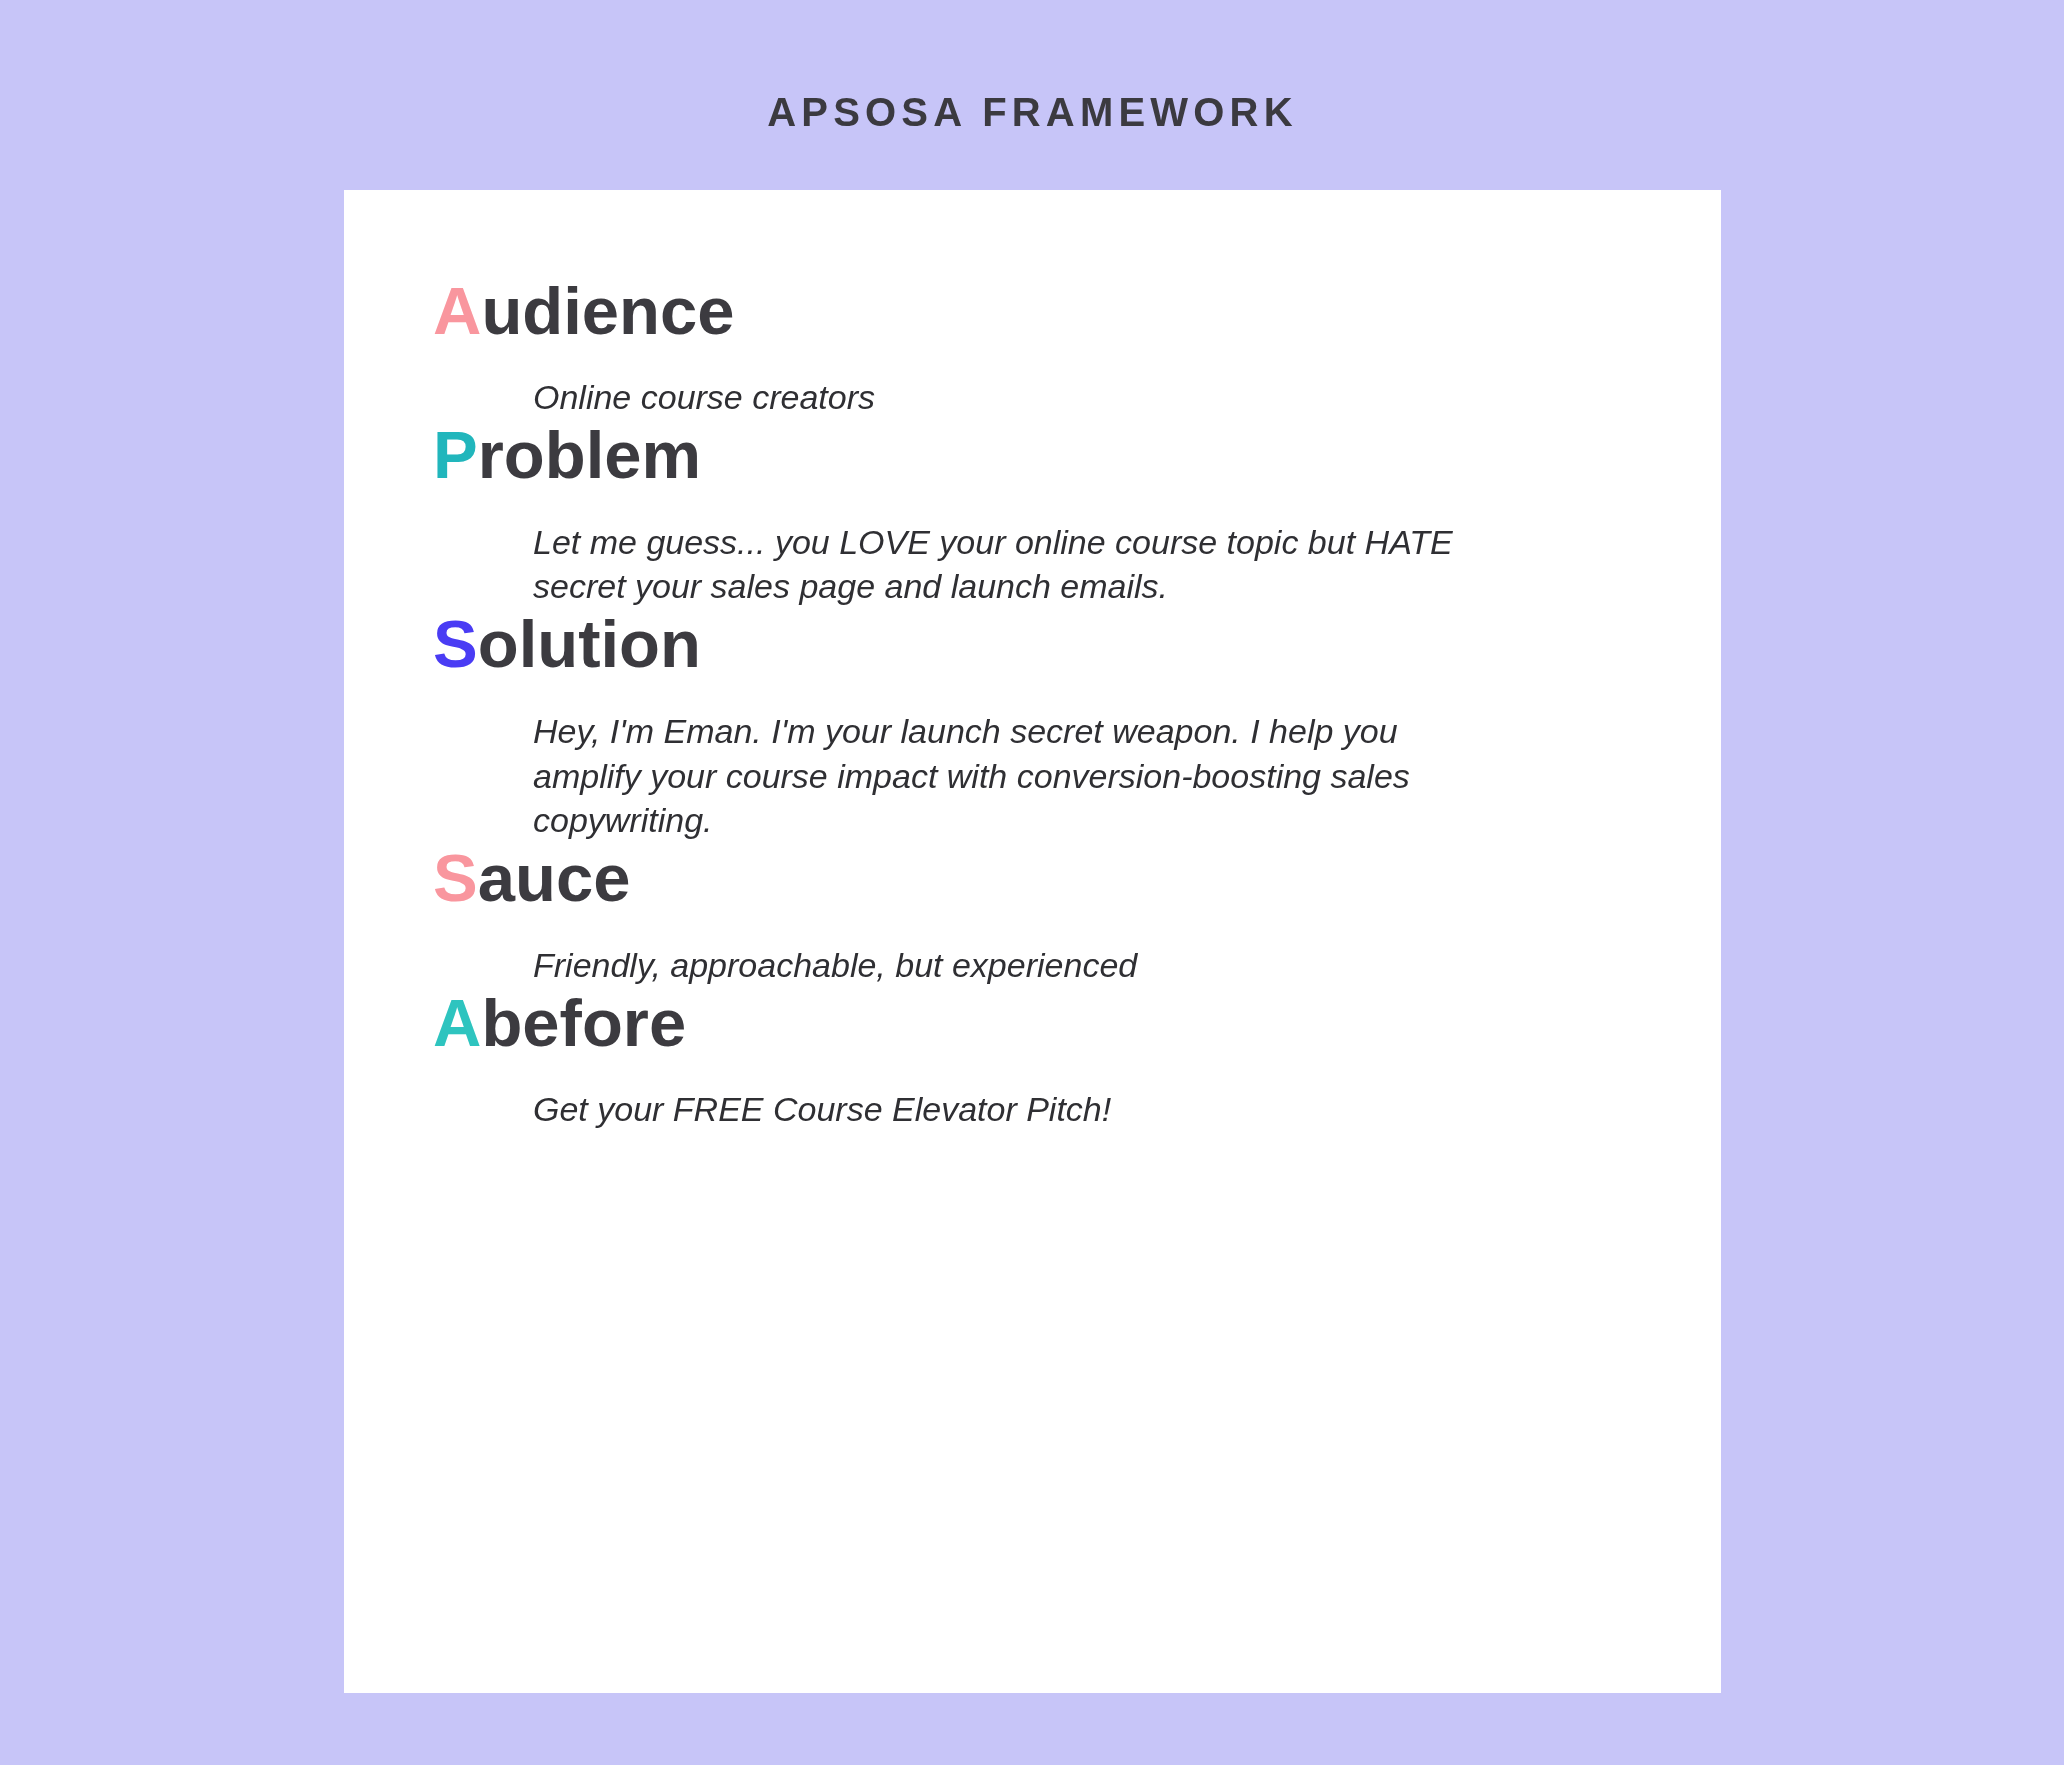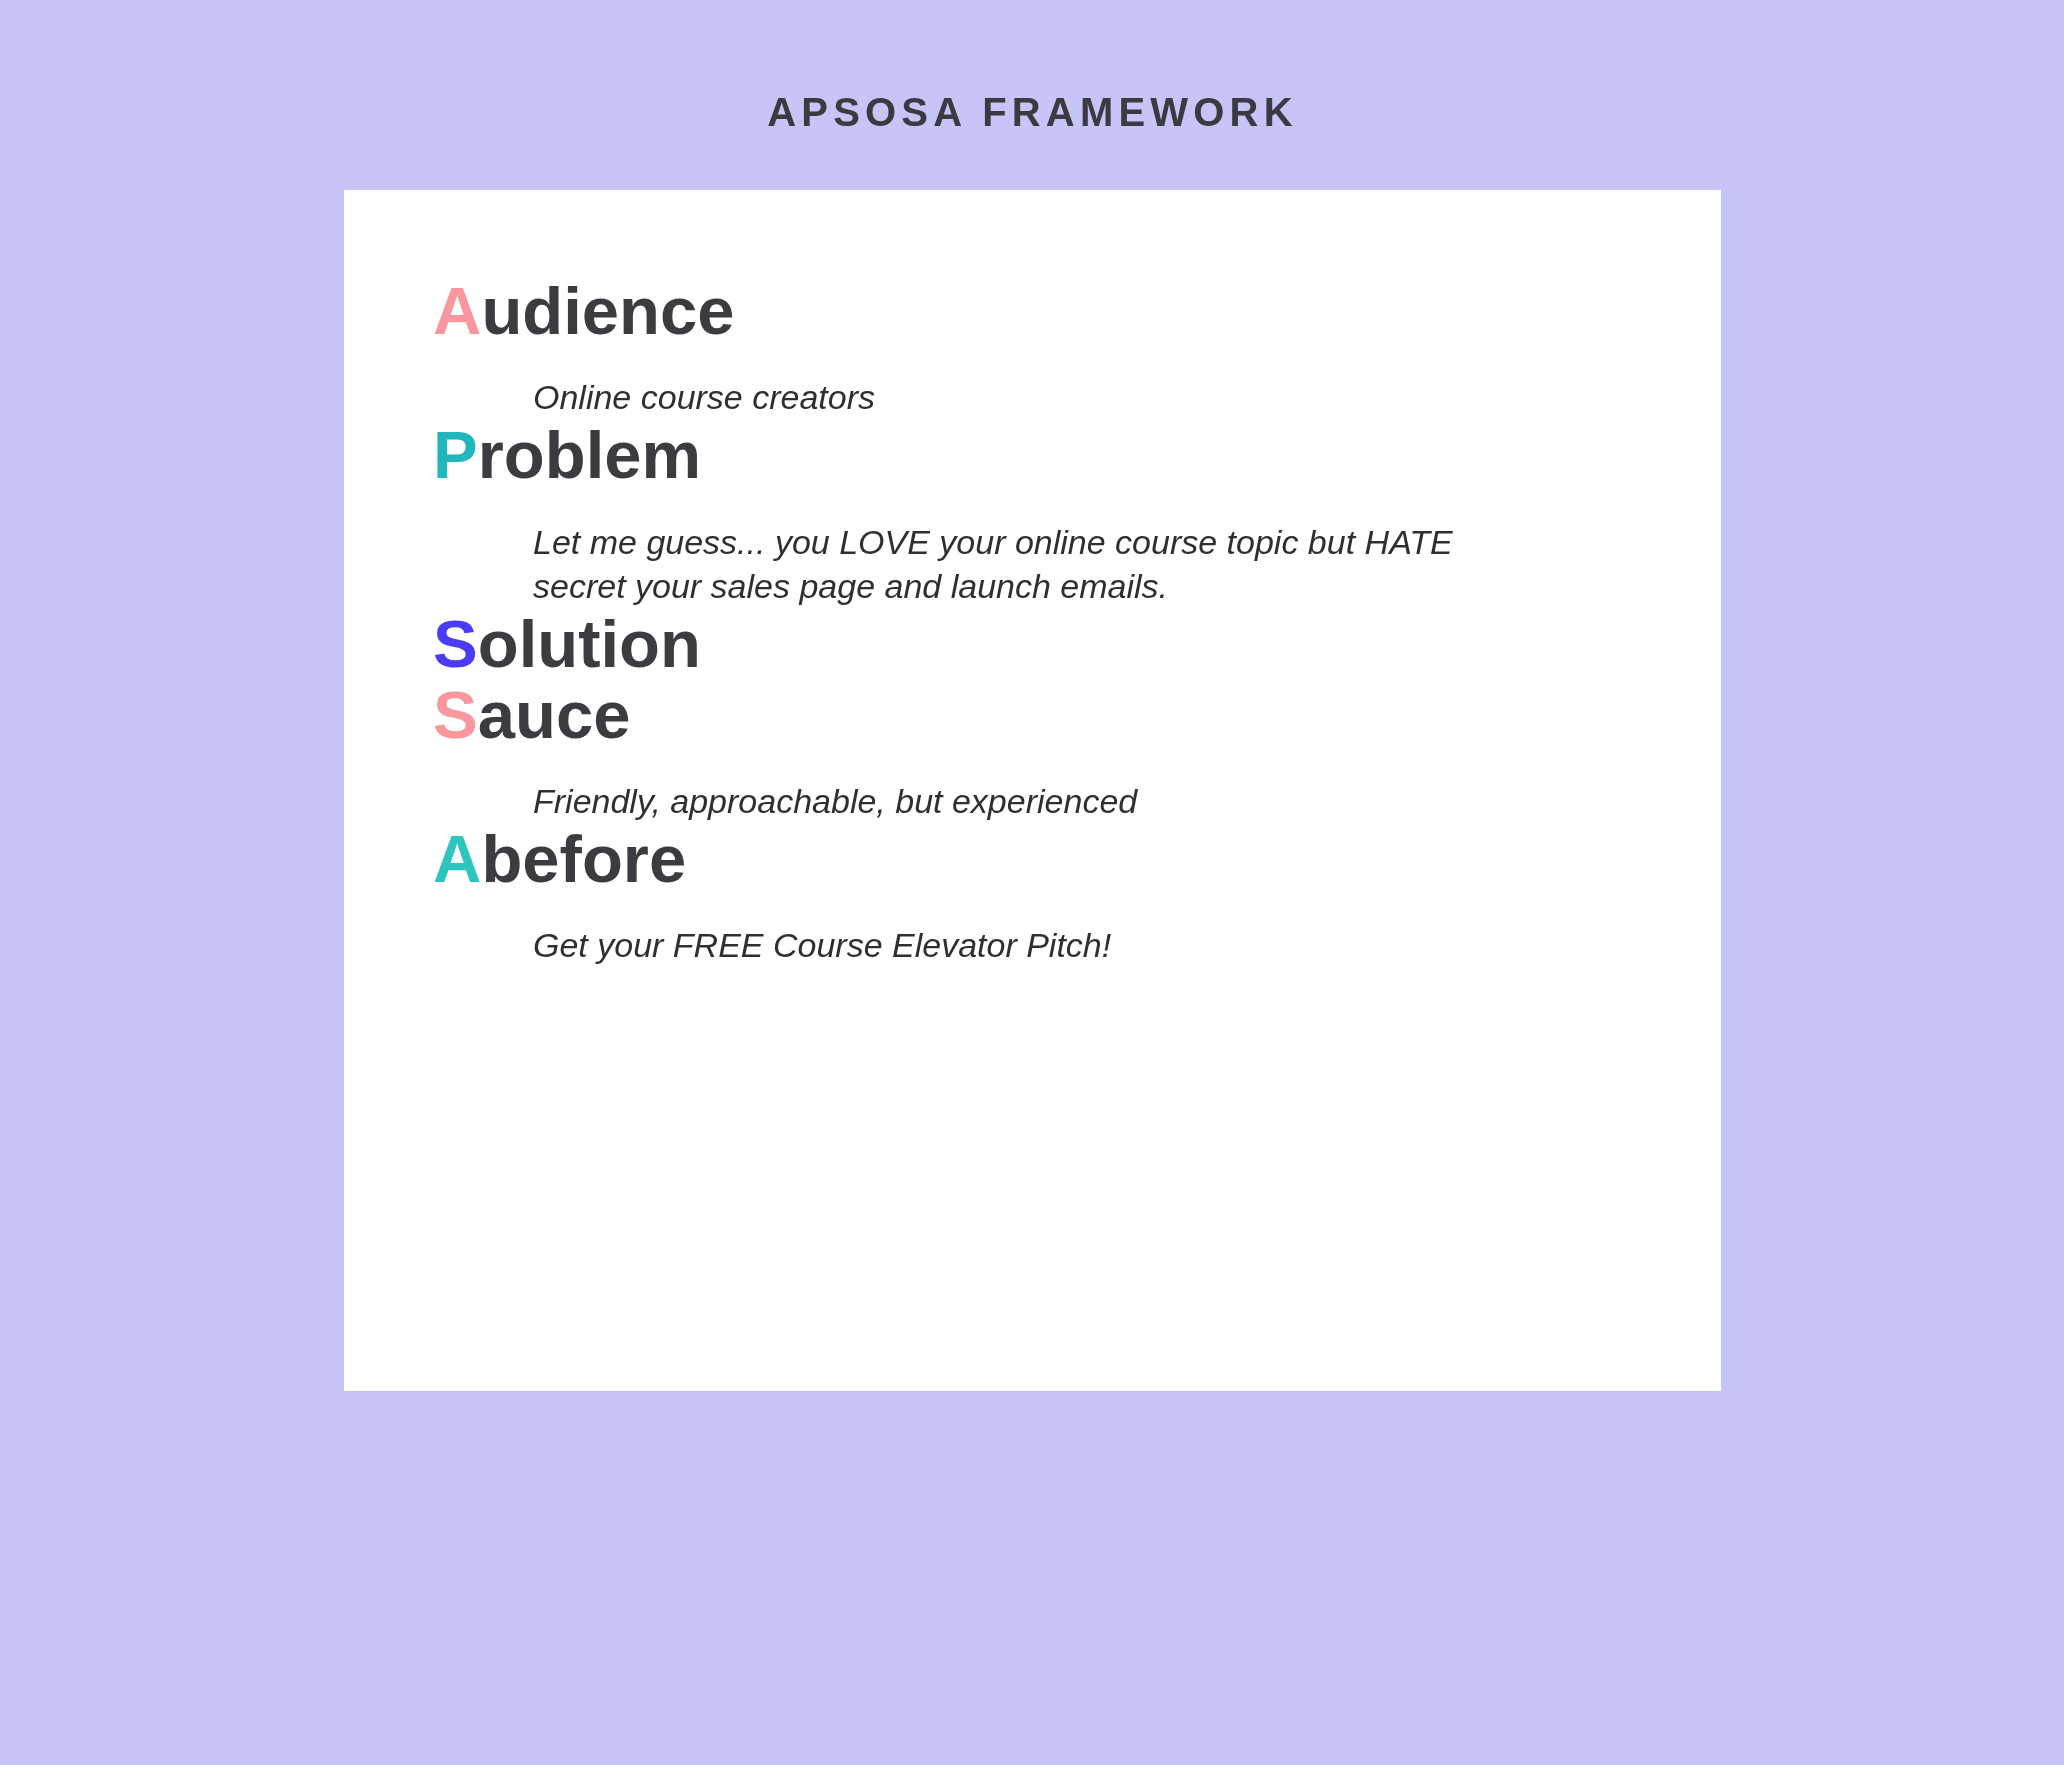--- a/index.html
+++ b/index.html
@@ -18,21 +18,21 @@
     padding-top: 62px;
     font-family: "Liberation Sans", sans-serif;
     font-weight: 800;
     font-size: 40px;
     letter-spacing: 5.2px;
     color: #3b3a40;
     margin-top: 28px;
   }
   .card {
     width: 1377px;
-    height: 1201px;
+    height: 1503px;
     margin: 55px auto 0 auto;
     background: #ffffff;
     box-sizing: border-box;
     padding: 86px 77px 77px 89px;
     overflow: hidden;
   }
   .section + .section {
   }
   .section-heading {
     font-family: "Liberation Sans", sans-serif;
@@ -75,20 +75,25 @@
   <div class="section">
     <div class="section-heading"><span class="section-initial" style="color: rgb(33, 182, 188);">P</span><span>roblem</span></div>
     <div class="section-body">
       <div class="body-line">Let me guess... you LOVE your online course topic but HATE</div>
       <div class="body-line">secret your sales page and launch emails.</div>
     </div>
   </div>
 
   <div class="section">
     <div class="section-heading"><span class="section-initial" style="color: rgb(74, 60, 244);">S</span><span>olution</span></div>
+    <div class="section-body">
+      <div class="body-line">Hey, I'm Eman. I'm your launch secret weapon. I help you</div>
+      <div class="body-line">amplify your course impact with conversion-boosting sales</div>
+      <div class="body-line">copywriting.</div>
+    </div>
   </div>
 
 
   <div class="section">
     <div class="section-heading"><span class="section-initial" style="color: rgb(249, 150, 158);">S</span><span>auce</span></div>
     <div class="section-body">
       <div class="body-line">Friendly, approachable, but experienced</div>
     </div>
   </div>
 

